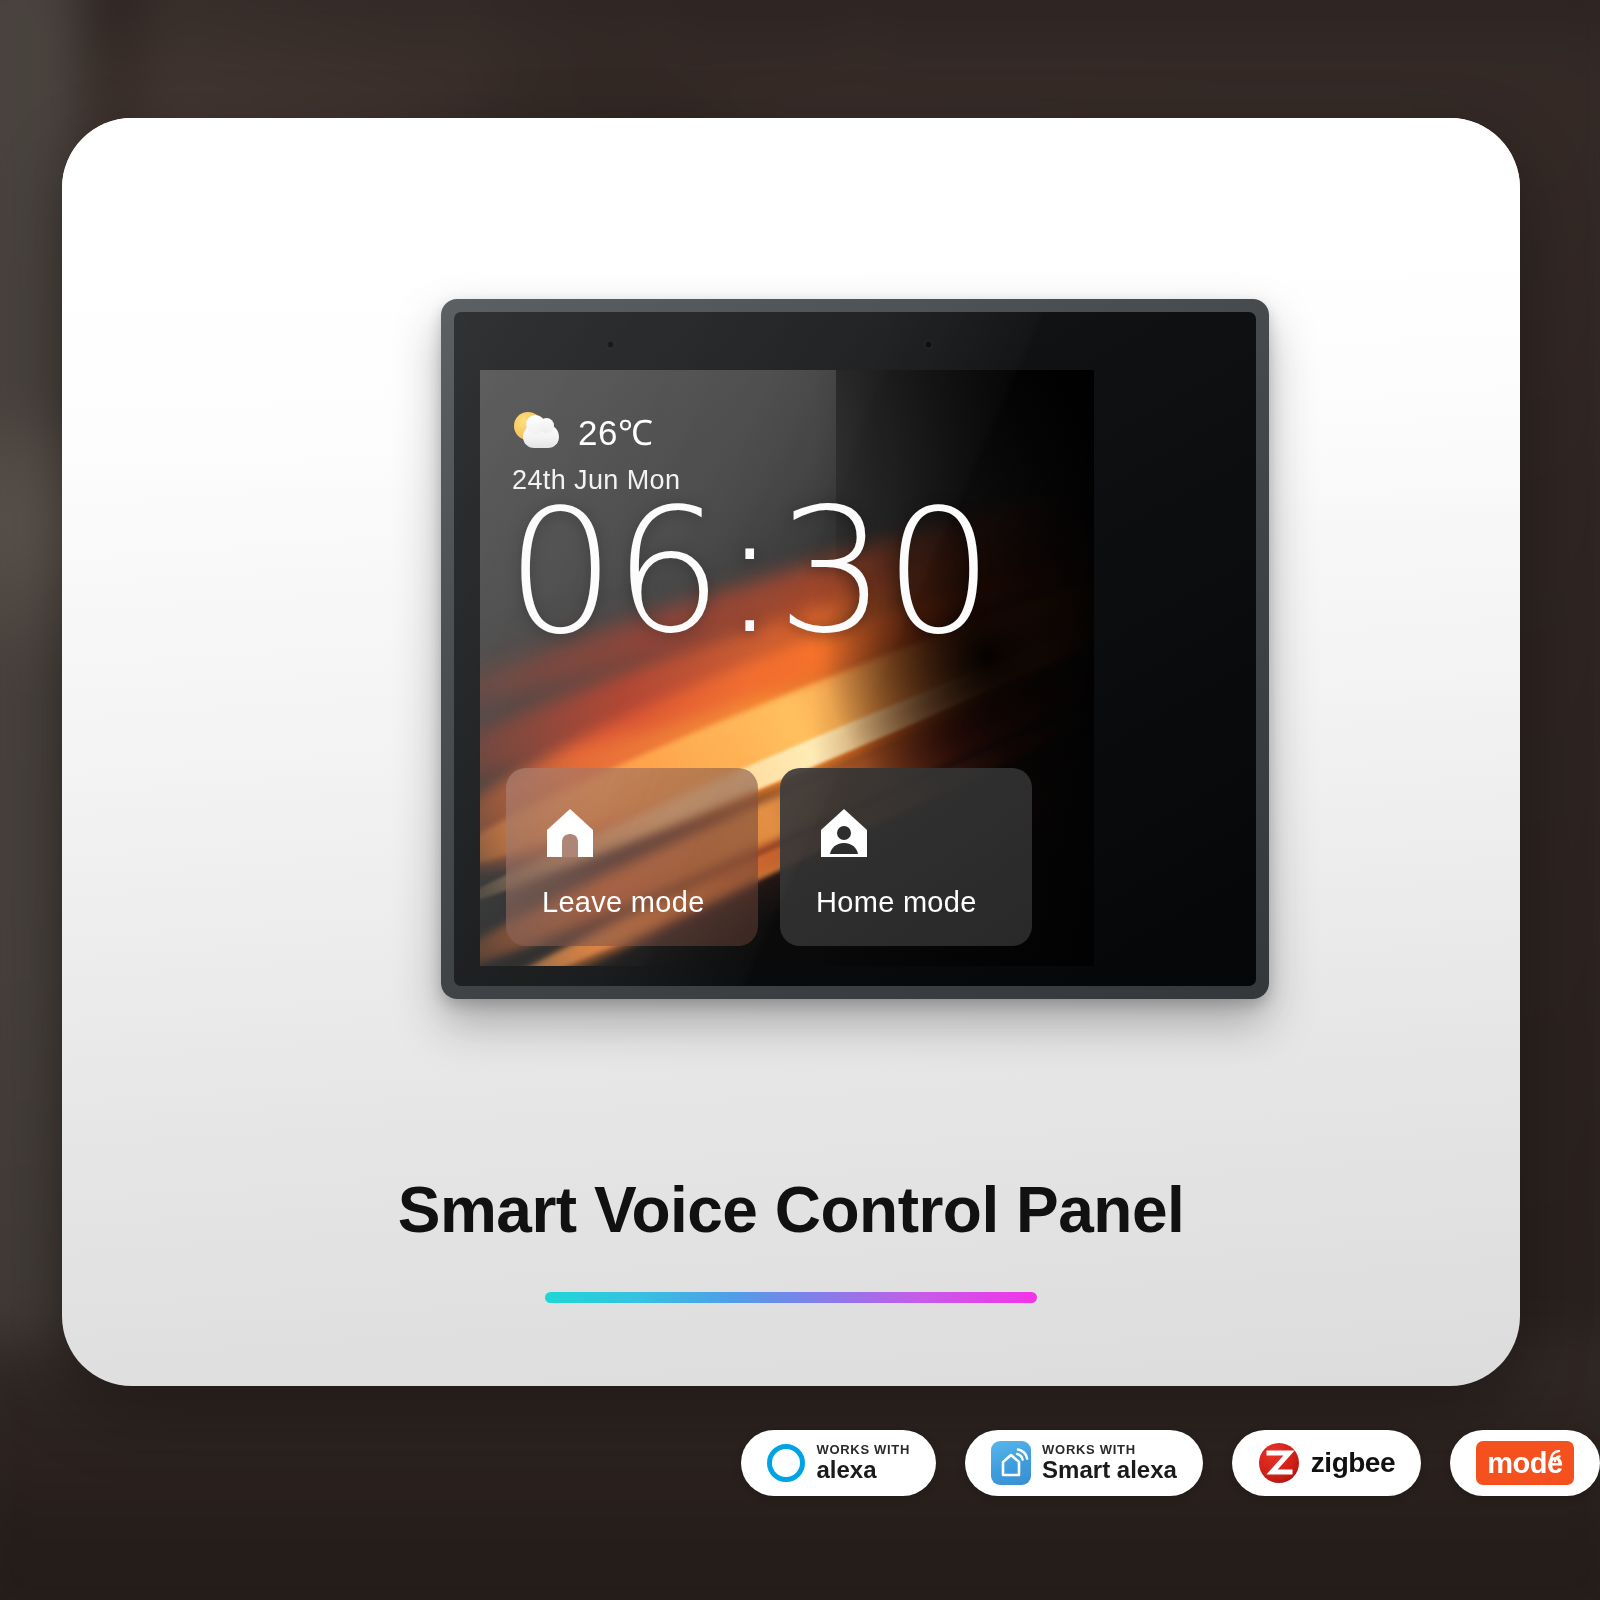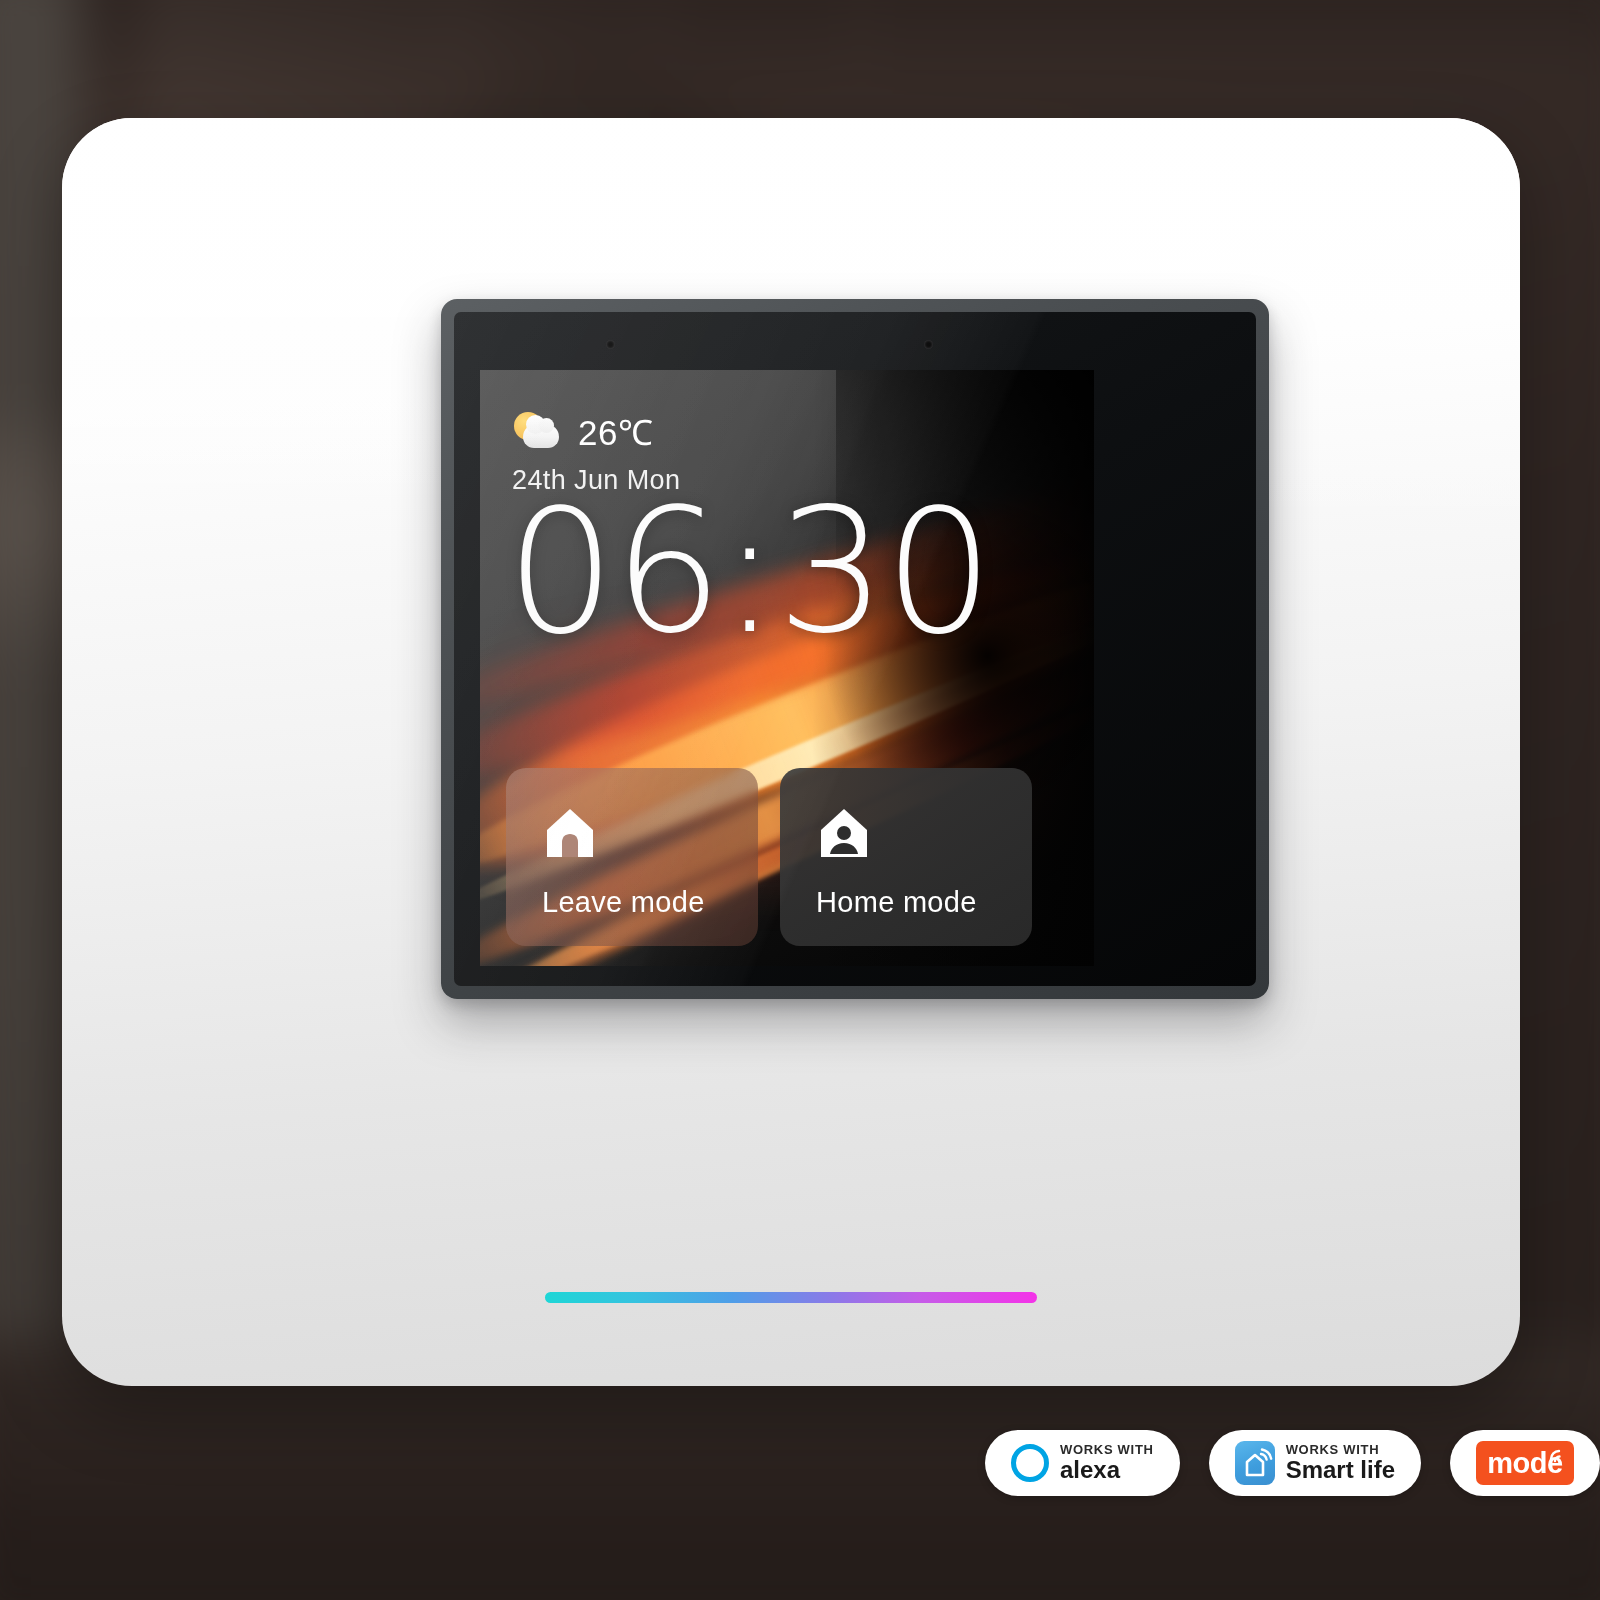--- a/index.html
+++ b/index.html
@@ -439,20 +439,21 @@
           </div>
 
           <div class="screen-glass"></div>
         </div>
 
         <div class="bezel-glass"></div>
       </div>
     </div>
   </div>
 
+  <div class="title">Smart Voice Control Panel</div>
 
   <div class="accent-bar"></div>
 </div>
 
 <div class="badges">
 
   <div class="badge">
     <div class="alexa-ring"></div>
     <div class="badge-texts">
       <span class="badge-kicker">WORKS WITH</span>
@@ -463,24 +464,33 @@
   <div class="badge">
     <div class="sl-icon">
       <svg width="40" height="44" viewBox="0 0 40 44" aria-hidden="true">
         <path d="M12 34 V21 L20 14 L28 21 V34 Z" fill="none" stroke="#ffffff" stroke-width="2.6" stroke-linejoin="round"></path>
         <path d="M26 13 a7 7 0 0 1 5.6 5.6" fill="none" stroke="#ffffff" stroke-width="2.4" stroke-linecap="round"></path>
         <path d="M27 8.5 a12 12 0 0 1 9.2 9.2" fill="none" stroke="#ffffff" stroke-width="2.4" stroke-linecap="round"></path>
       </svg>
     </div>
     <div class="badge-texts">
       <span class="badge-kicker">WORKS WITH</span>
-      <span class="badge-name">Smart life</span>
-    </div>
-  </div>
-
+      <span class="badge-name">Smart alexa</span>
+    </div>
+  </div>
+
+  <div class="badge">
+    <div class="zb-logo">
+      <div class="zb-circle"></div>
+      <svg width="42" height="44" viewBox="0 0 42 44" style="position:absolute;left:0;top:0;" aria-hidden="true">
+        <path d="M11 12 H31 L14 31 H32" fill="none" stroke="#ffffff" stroke-width="5" stroke-linecap="square"></path>
+      </svg>
+    </div>
+    <span class="zb-word">zigbee</span>
+  </div>
 
   <div class="badge">
     <div class="tuya-box">
       <span class="tuya-word">mode</span>
       <svg width="22" height="20" viewBox="0 0 22 20" style="position:absolute; right:5px; top:5px;" aria-hidden="true">
         <path d="M4 13 a8 8 0 0 1 8 -8" fill="none" stroke="#ffffff" stroke-width="2.4" stroke-linecap="round"></path>
         <path d="M8 15 a4.5 4.5 0 0 1 4.5 -4.5" fill="none" stroke="#ffffff" stroke-width="2.4" stroke-linecap="round"></path>
       </svg>
     </div>
   </div>

